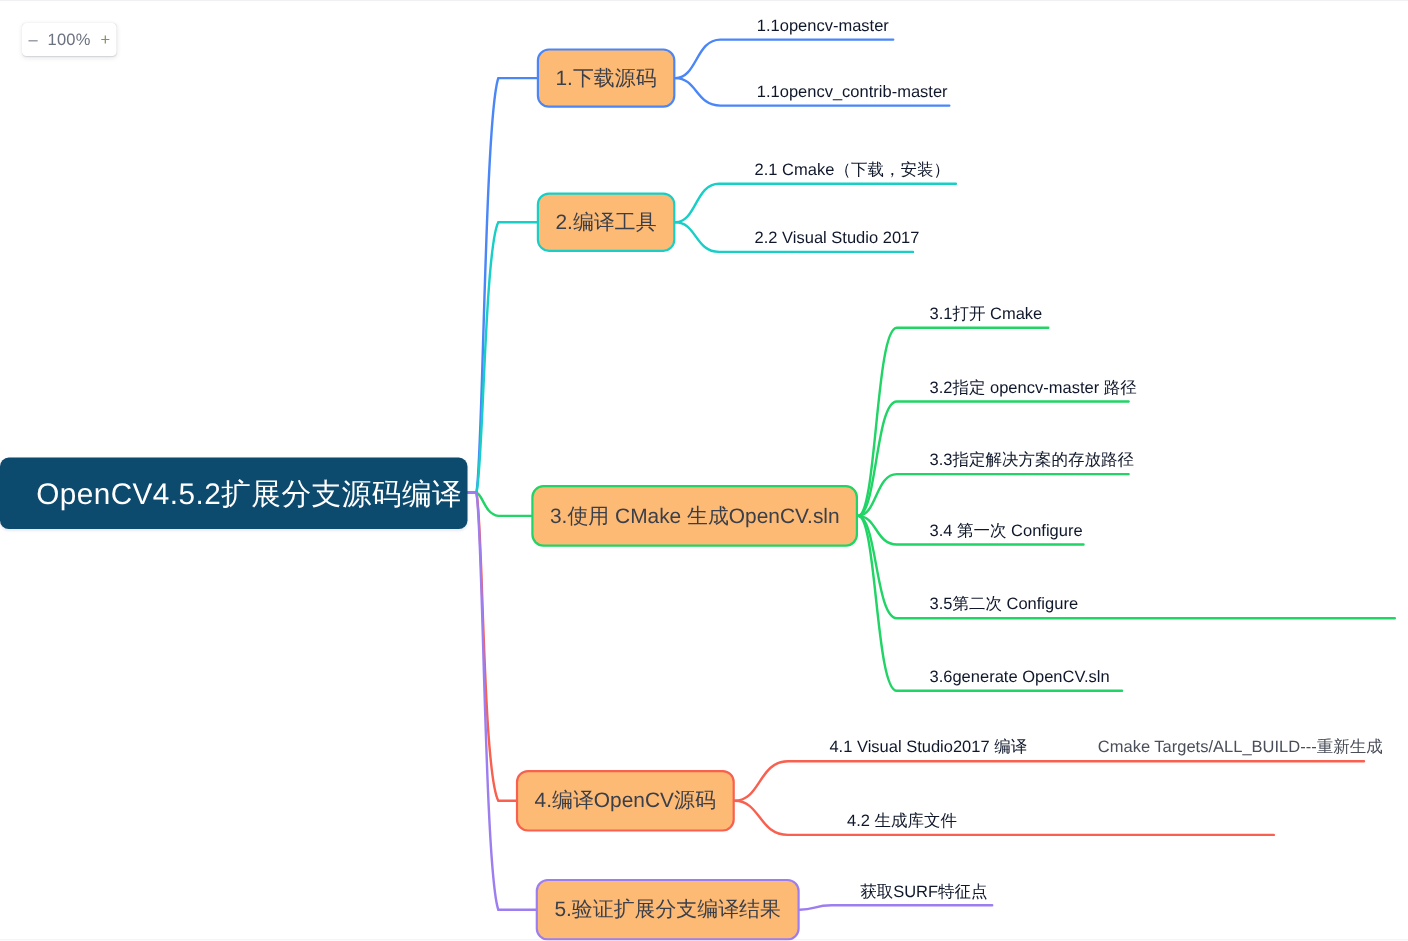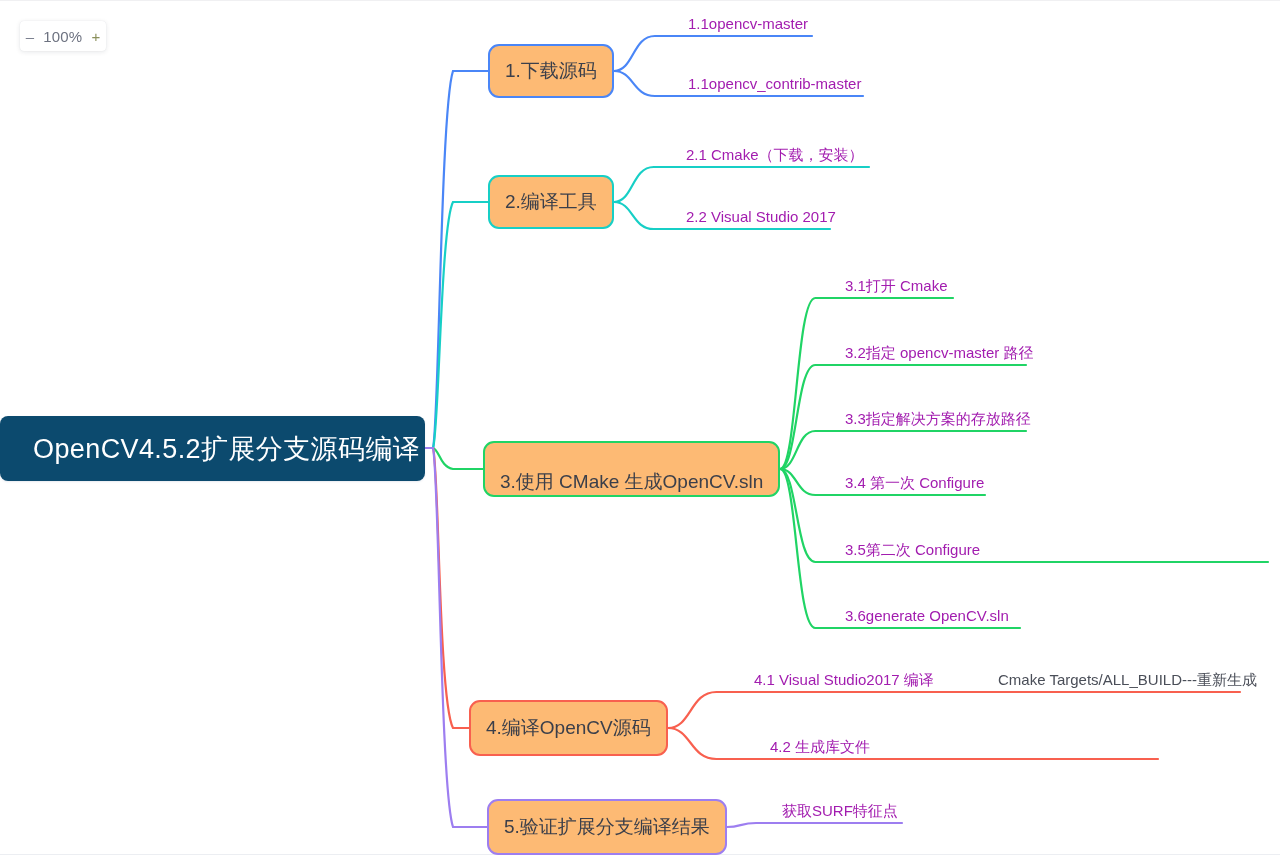--- a/index.html
+++ b/index.html
@@ -88,21 +88,21 @@
     white-space: nowrap;
     padding: 0 15px;
     z-index: 20;
   }
 
   
   .l2 {
     position: absolute;
     z-index: 18;
     white-space: nowrap;
-    color: #a21caf;
+    color: #0f172a;
     font-size: 15px;
     padding: 0 2px 4px 2px;
     line-height: 20px;
   }
   .l3 {
     position: absolute;
     z-index: 18;
     white-space: nowrap;
     color: #4a4e58;
     font-size: 15px;
@@ -145,21 +145,21 @@
   <div class="root-node">
     <span>OpenCV4.5.2扩展分支源码编译</span>
   </div>
 
   <div class="l1" id="b0" style="left: 488px; top: 43px; height: 54px; border-color: rgb(74, 134, 247);">
     <span>1.下载源码</span>
   </div>
   <div class="l1" id="b1" style="left: 488px; top: 174px; height: 54px; border-color: rgb(23, 207, 198);">
     <span>2.编译工具</span>
   </div>
-  <div class="l1" id="b2" style="left: 483px; top: 440px; height: 56px; border-color: rgb(32, 212, 101); align-items: flex-end;">
+  <div class="l1" id="b2" style="left: 483px; top: 440px; height: 56px; border-color: rgb(32, 212, 101);">
     <span>3.使用 CMake 生成OpenCV.sln</span>
   </div>
   <div class="l1" id="b3" style="left: 469px; top: 699px; height: 56px; border-color: rgb(248, 96, 79);">
     <span>4.编译OpenCV源码</span>
   </div>
   <div class="l1" id="b4" style="left: 487px; top: 798px; height: 56px; border-color: rgb(157, 126, 240);">
     <span>5.验证扩展分支编译结果</span>
   </div>
 
   <div class="l2" id="c0_0" style="left: 686px; top: 13px; width: 126px;">

